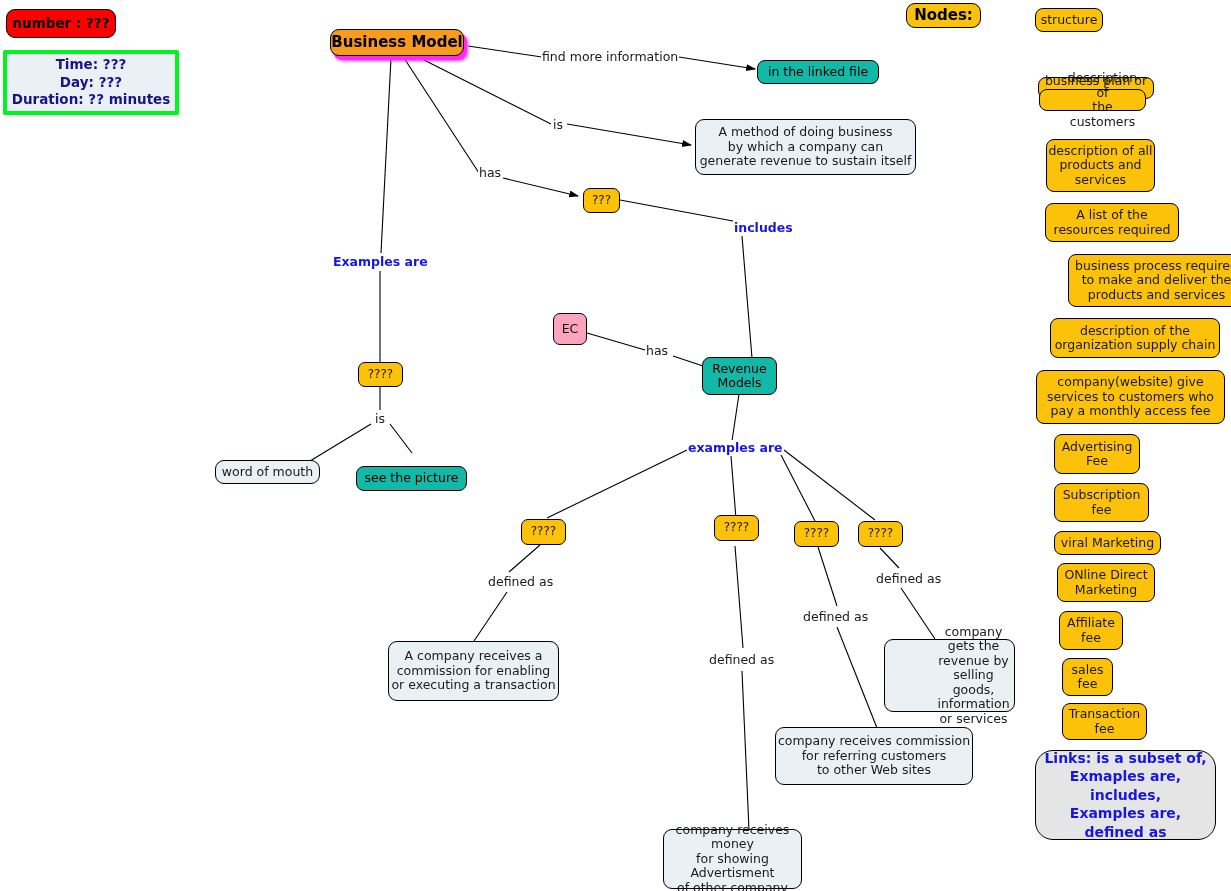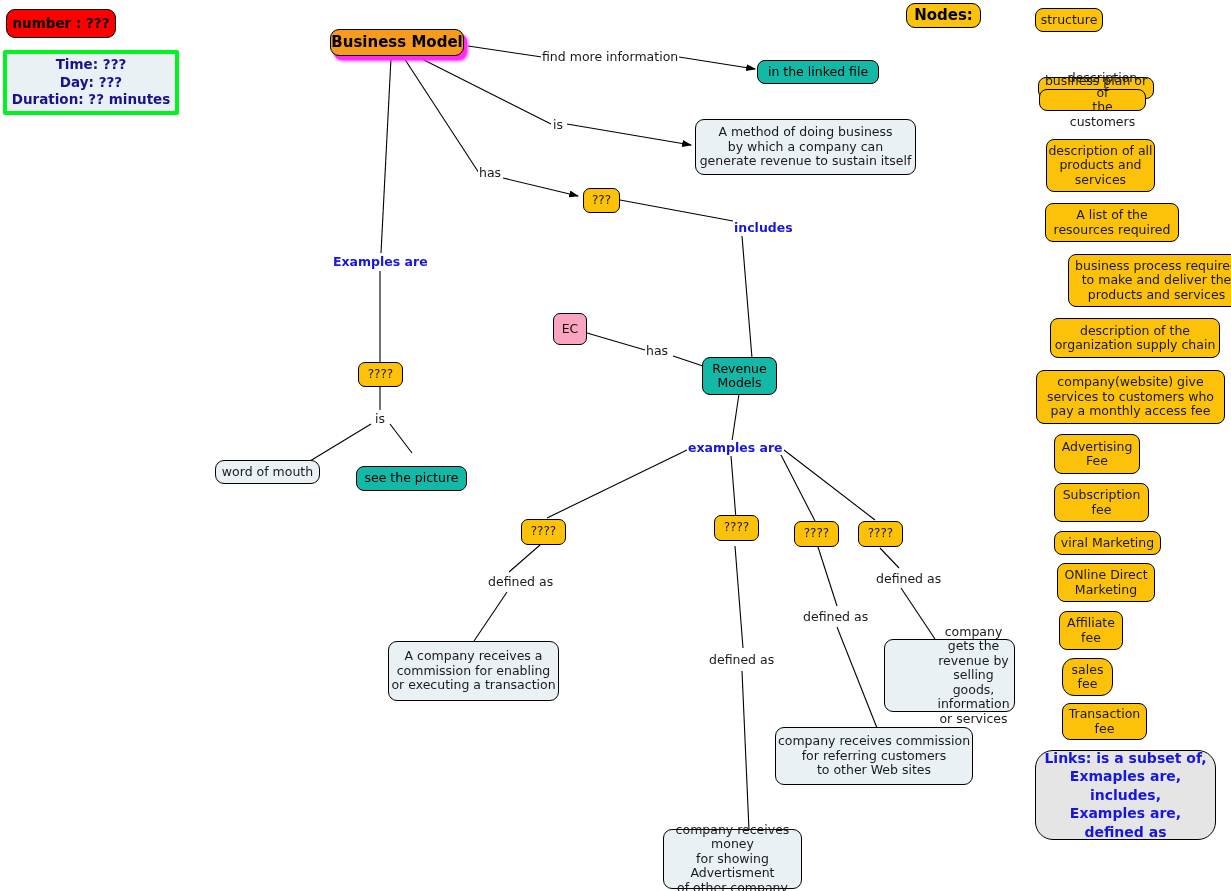--- a/index.html
+++ b/index.html
@@ -290,21 +290,21 @@
 fee</div>
 
   <div class="node n-amber" style="left:1054px; top:531px; width:107px; height:24px;">viral Marketing</div>
 
   <div class="node n-amber" style="left:1057px; top:563px; width:98px; height:39px;">ONline Direct
 Marketing</div>
 
   <div class="node n-amber" style="left:1059px; top:611px; width:64px; height:39px;">Affiliate
 fee</div>
 
-  <div class="node n-amber" style="left:1062px; top:658px; width:51px; height:38px;border-radius:12px;">sales
+  <div class="node n-amber" style="left:1062px; top:658px; width:51px; height:38px;">sales
 fee</div>
 
   <div class="node n-amber" style="left:1062px; top:703px; width:85px; height:37px;">Transaction
 fee</div>
 
   <div class="node n-legend" style="left:1035px; top:750px; width:181px; height:90px;">Links: is a subset of,
 Exmaples are,
 includes,
 Examples are,
 defined as</div>

